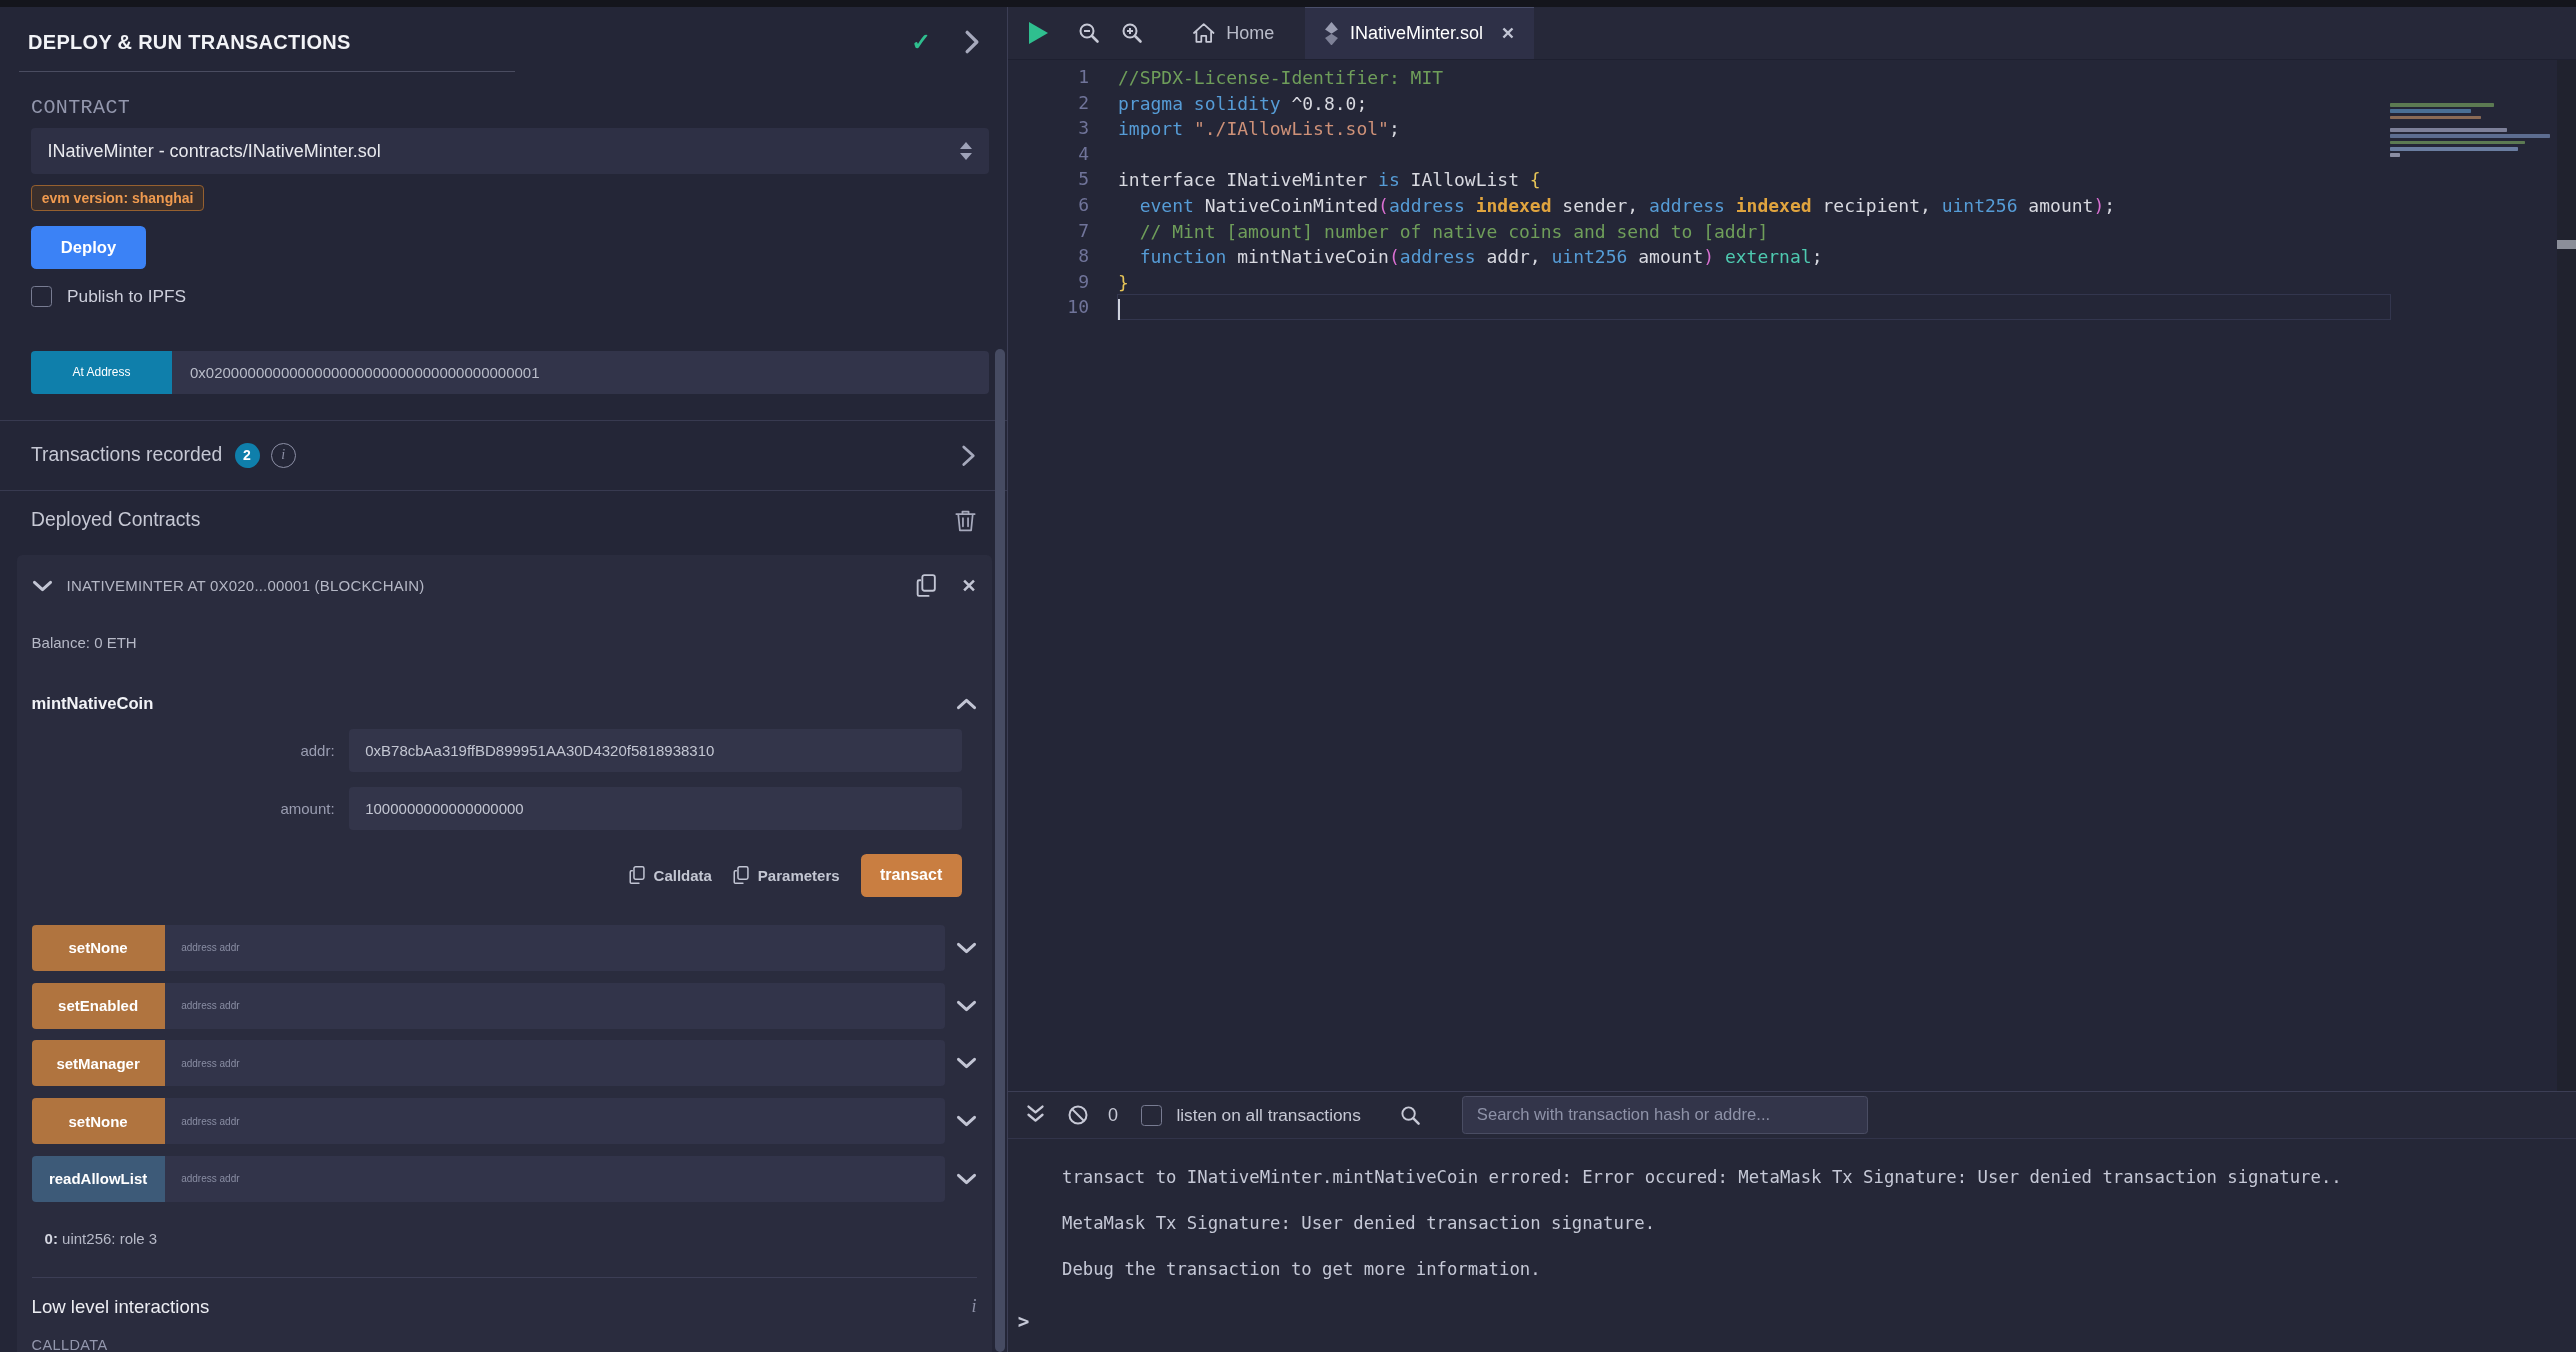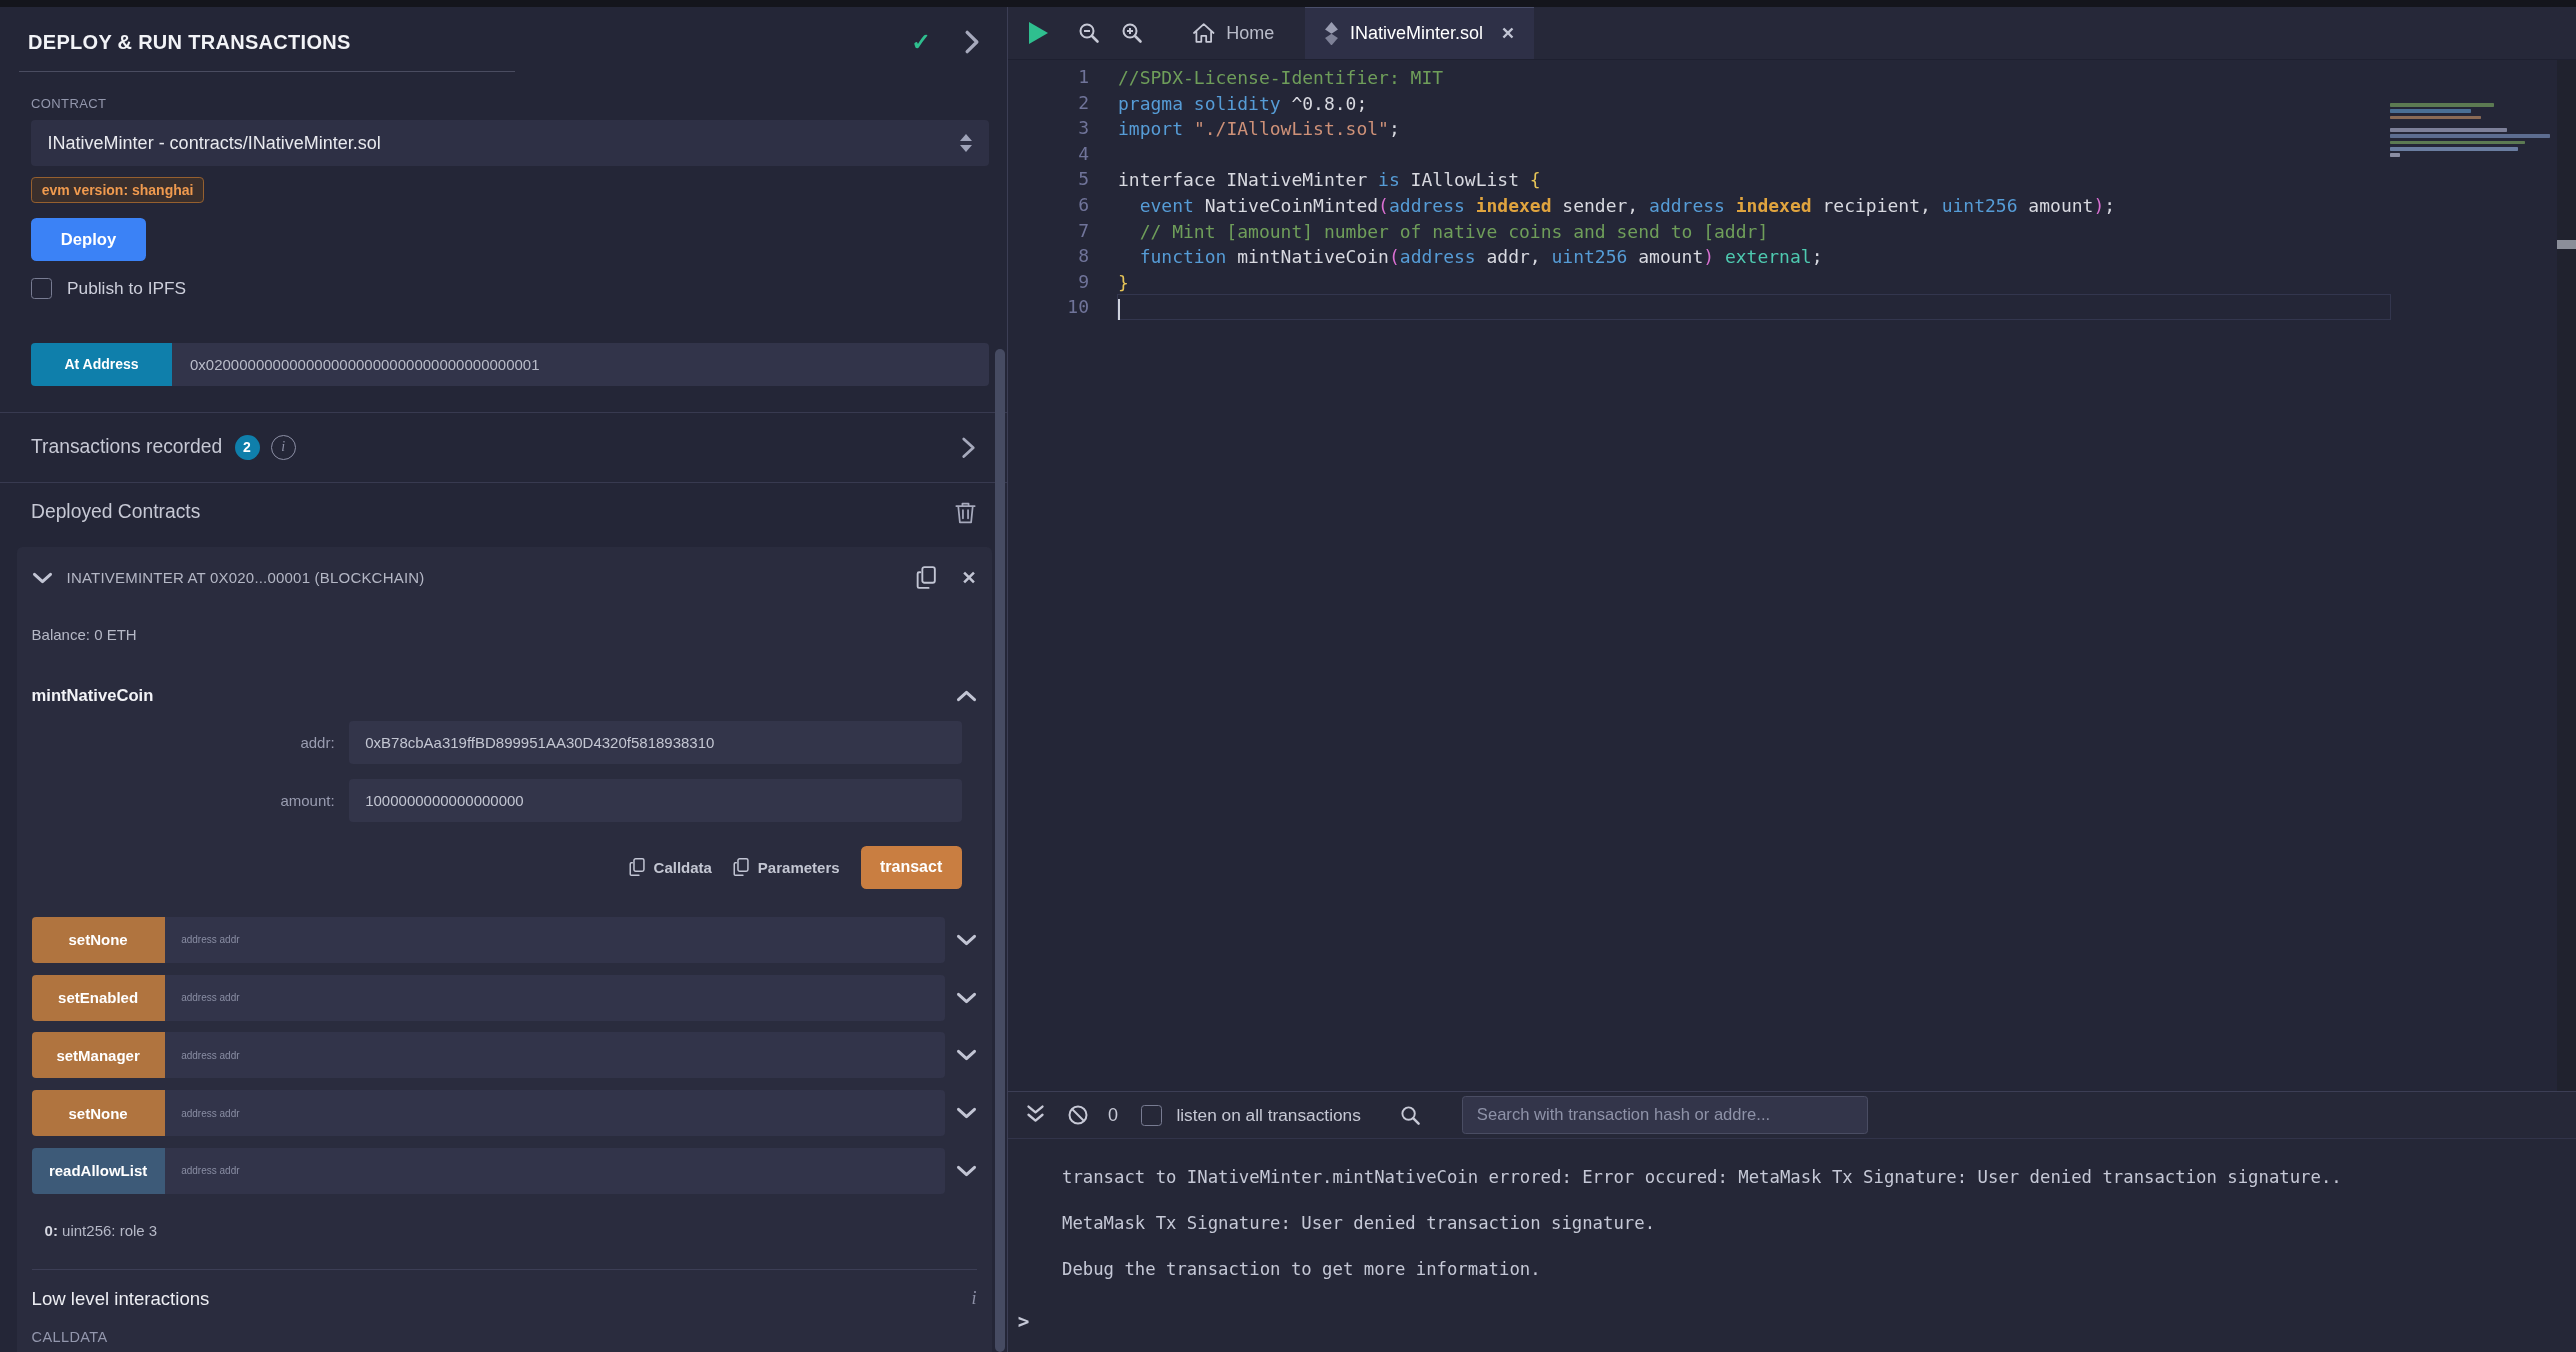--- a/index.html
+++ b/index.html
@@ -7,35 +7,35 @@
   .top-strip{position:absolute;left:0;top:0;width:2576px;height:7px;background:#14151c;}
   .app{position:absolute;left:0;top:7px;width:2576px;height:1345px;display:flex;}
 
   
   .left-panel{position:relative;width:1007px;height:1345px;background:#242637;flex:0 0 auto;overflow:hidden;border-right:1.4px solid #3c3e55;}
   .panel-head{display:flex;align-items:center;padding:21px 26px 0 28px;}
   .panel-head h1{font-size:20px;font-weight:600;color:#f2f3f7;letter-spacing:0.3px;margin:0;}
   .head-icons{margin-left:auto;display:flex;align-items:center;gap:32px;}
   .check{color:#2fbf8f;font-size:23.5px;font-weight:700;}
   .title-underline{margin:15px 0 0 19.3px;width:496px;border-bottom:1.4px solid #4a4c60;}
-  .small-label{font-size:13px;color:#9397ad;letter-spacing:0.4px;margin:23.5px 0 0 31px;}
+  .small-label{font-size:20px;color:#9397ad;letter-spacing:0.4px;margin:23.5px 0 0 31px;font-family:Liberation Mono, monospace;}
   .select{margin:9.7px 0 0 31px;width:958px;height:46px;background:#2e3045;border-radius:4.1px;display:flex;align-items:center;padding:0 16.6px;box-sizing:border-box;}
   .select .val{font-size:18px;color:#e8e9ee;}
   .spinners{margin-left:auto;display:flex;flex-direction:column;gap:4.1px;}
   .spinners i{width:0;height:0;border-left:6.2px solid transparent;border-right:6.2px solid transparent;}
   .spinners .up{border-bottom:7.6px solid #9ea2b8;}
   .spinners .dn{border-top:7.6px solid #9ea2b8;}
   .evm-badge{display:inline-block;margin:11px 0 0 31px;padding:4.1px 9.7px;background:#3a2f2c;border:1.4px solid #96602f;border-radius:4.1px;color:#ef9a4f;font-size:14px;font-weight:700;}
   .btn{border:none;border-radius:5.5px;cursor:pointer;font-family:inherit;}
   .btn-deploy{display:block;margin:15px 0 0 31px;width:115px;height:43px;background:#3b82f6;color:#fff;font-size:16.6px;font-weight:600;}
   .ipfs-row{display:flex;align-items:flex-start;gap:15px;margin:16.6px 0 0 31px;}
   .checkbox{width:21px;height:21px;border:1.4px solid #787c92;border-radius:3.5px;background:transparent;box-sizing:border-box;}
   .ipfs-row span.txt{font-size:17.3px;color:#cdcfdb;}
   .at-row{display:flex;margin:44px 0 0 31px;width:958px;height:43px;}
-  .btn-ataddr{width:141px;height:43px;background:#0f7fab;color:#fff;font-size:14px;font-weight:700;border-radius:4.1px 0 0 4.1px;}
+  .btn-ataddr{width:141px;height:43px;background:#0f7fab;color:#fff;font-size:12px;font-weight:400;border-radius:4.1px 0 0 4.1px;}
   .at-input{flex:1;background:#32344a;border:none;border-radius:0 4.1px 4.1px 0;color:#b9bcc9;font-size:15px;padding:0 18px;outline:none;font-family:inherit;}
   .hr{border-top:1.4px solid #383a50;margin-top:26px;}
   .section-row{display:flex;align-items:center;padding:0 31px;height:69px;}
   .section-row .stitle{font-size:19.3px;color:#c6c8d4;}
   .badge-count{margin-left:12.4px;width:25px;height:25px;border-radius:50%;background:#0f7fab;color:#fff;font-size:14px;font-weight:700;display:flex;align-items:center;justify-content:center;}
   .info-circ{margin-left:11px;width:23.5px;height:23.5px;border:1.4px solid #8d90a6;border-radius:50%;color:#8d90a6;font-size:14px;display:flex;align-items:center;justify-content:center;font-family:"Liberation Serif",serif;font-style:italic;}
   .grow{flex:1;}
   
   .card{margin:5.5px 0 0 16.6px;width:975px;background:#2a2c3e;border-radius:5.5px;padding:18px 0 28px 0;box-sizing:border-box;}
   .card-head{display:flex;align-items:center;padding:0 15px 0 15px;}

